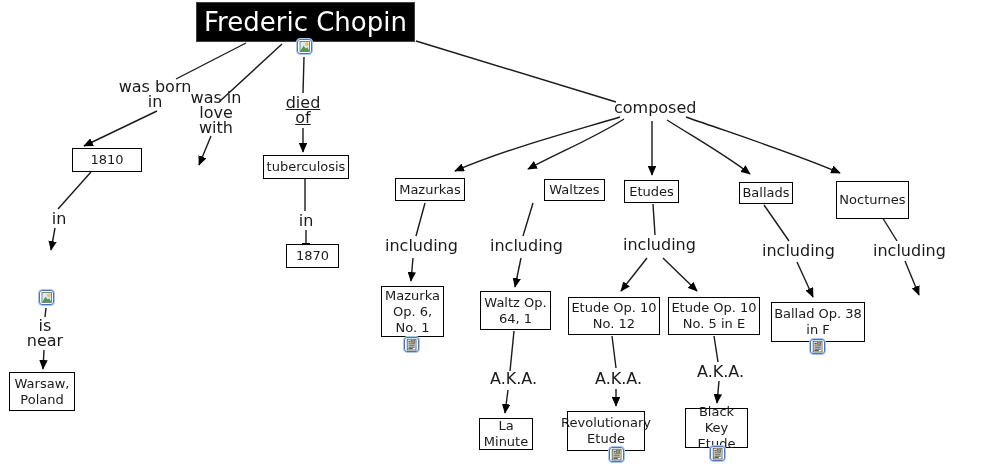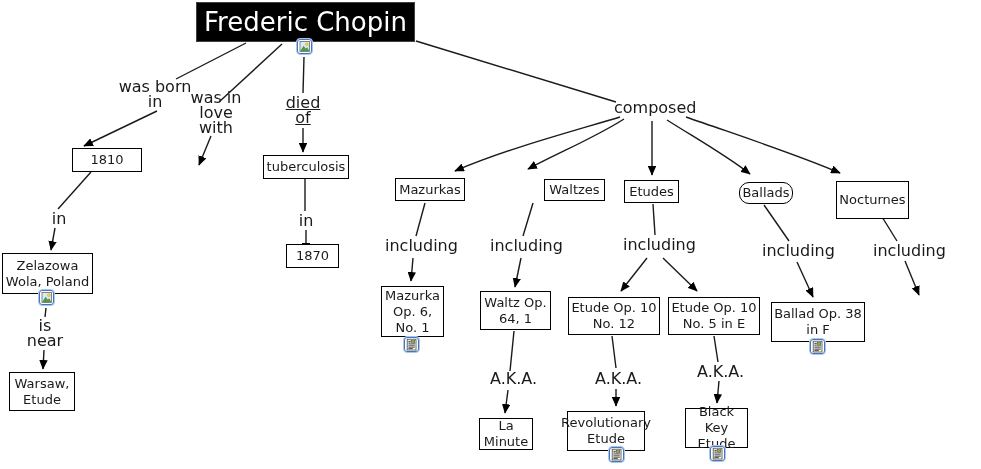--- a/index.html
+++ b/index.html
@@ -73,30 +73,28 @@
       <path d="M905,261 L919,295" marker-end="url(#arrow)"></path>
       <path d="M508,390 L505,413" marker-end="url(#arrow)"></path>
       <path d="M616,389 L616,406" marker-end="url(#arrow)"></path>
       <path d="M719,381 L717,403" marker-end="url(#arrow)"></path>
     </g>
   </svg>
 
   <div class="node title-node" style="left:196px;top:2px;width:219px;height:40px;">Frederic Chopin</div>
 
   <div class="node" style="left:72px;top:148px;width:70px;height:24px;">1810</div>
-  <div class="node" style="left:2px;top:253px;width:91px;height:41px;">Zelazowa
-Wola, Poland</div>
   <div class="node" style="left:9px;top:372px;width:66px;height:39px;">Warsaw,
-Etude</div>
+Poland</div>
   <div class="node" style="left:263px;top:155px;width:86px;height:24px;">tuberculosis</div>
   <div class="node" style="left:286px;top:244px;width:53px;height:24px;">1870</div>
   <div class="node" style="left:395px;top:178px;width:70px;height:23px;">Mazurkas</div>
   <div class="node" style="left:507px;top:179px;width:61px;height:22px;margin-left:37px;">Waltzes</div>
   <div class="node" style="left:624px;top:180px;width:55px;height:23px;">Etudes</div>
-  <div class="node" style="left:739px;top:182px;width:54px;height:22px;border-radius:10px;">Ballads</div>
+  <div class="node" style="left:739px;top:182px;width:54px;height:22px;">Ballads</div>
   <div class="node" style="left:836px;top:181px;width:73px;height:38px;">Nocturnes</div>
   <div class="node" style="left:381px;top:286px;width:63px;height:51px;">Mazurka
 Op. 6,
 No. 1</div>
   <div class="node" style="left:480px;top:291px;width:71px;height:39px;">Waltz Op.
 64, 1</div>
   <div class="node" style="left:568px;top:297px;width:92px;height:38px;">Etude Op. 10
 No. 12</div>
   <div class="node" style="left:668px;top:297px;width:92px;height:38px;">Etude Op. 10
 No. 5 in E</div>

